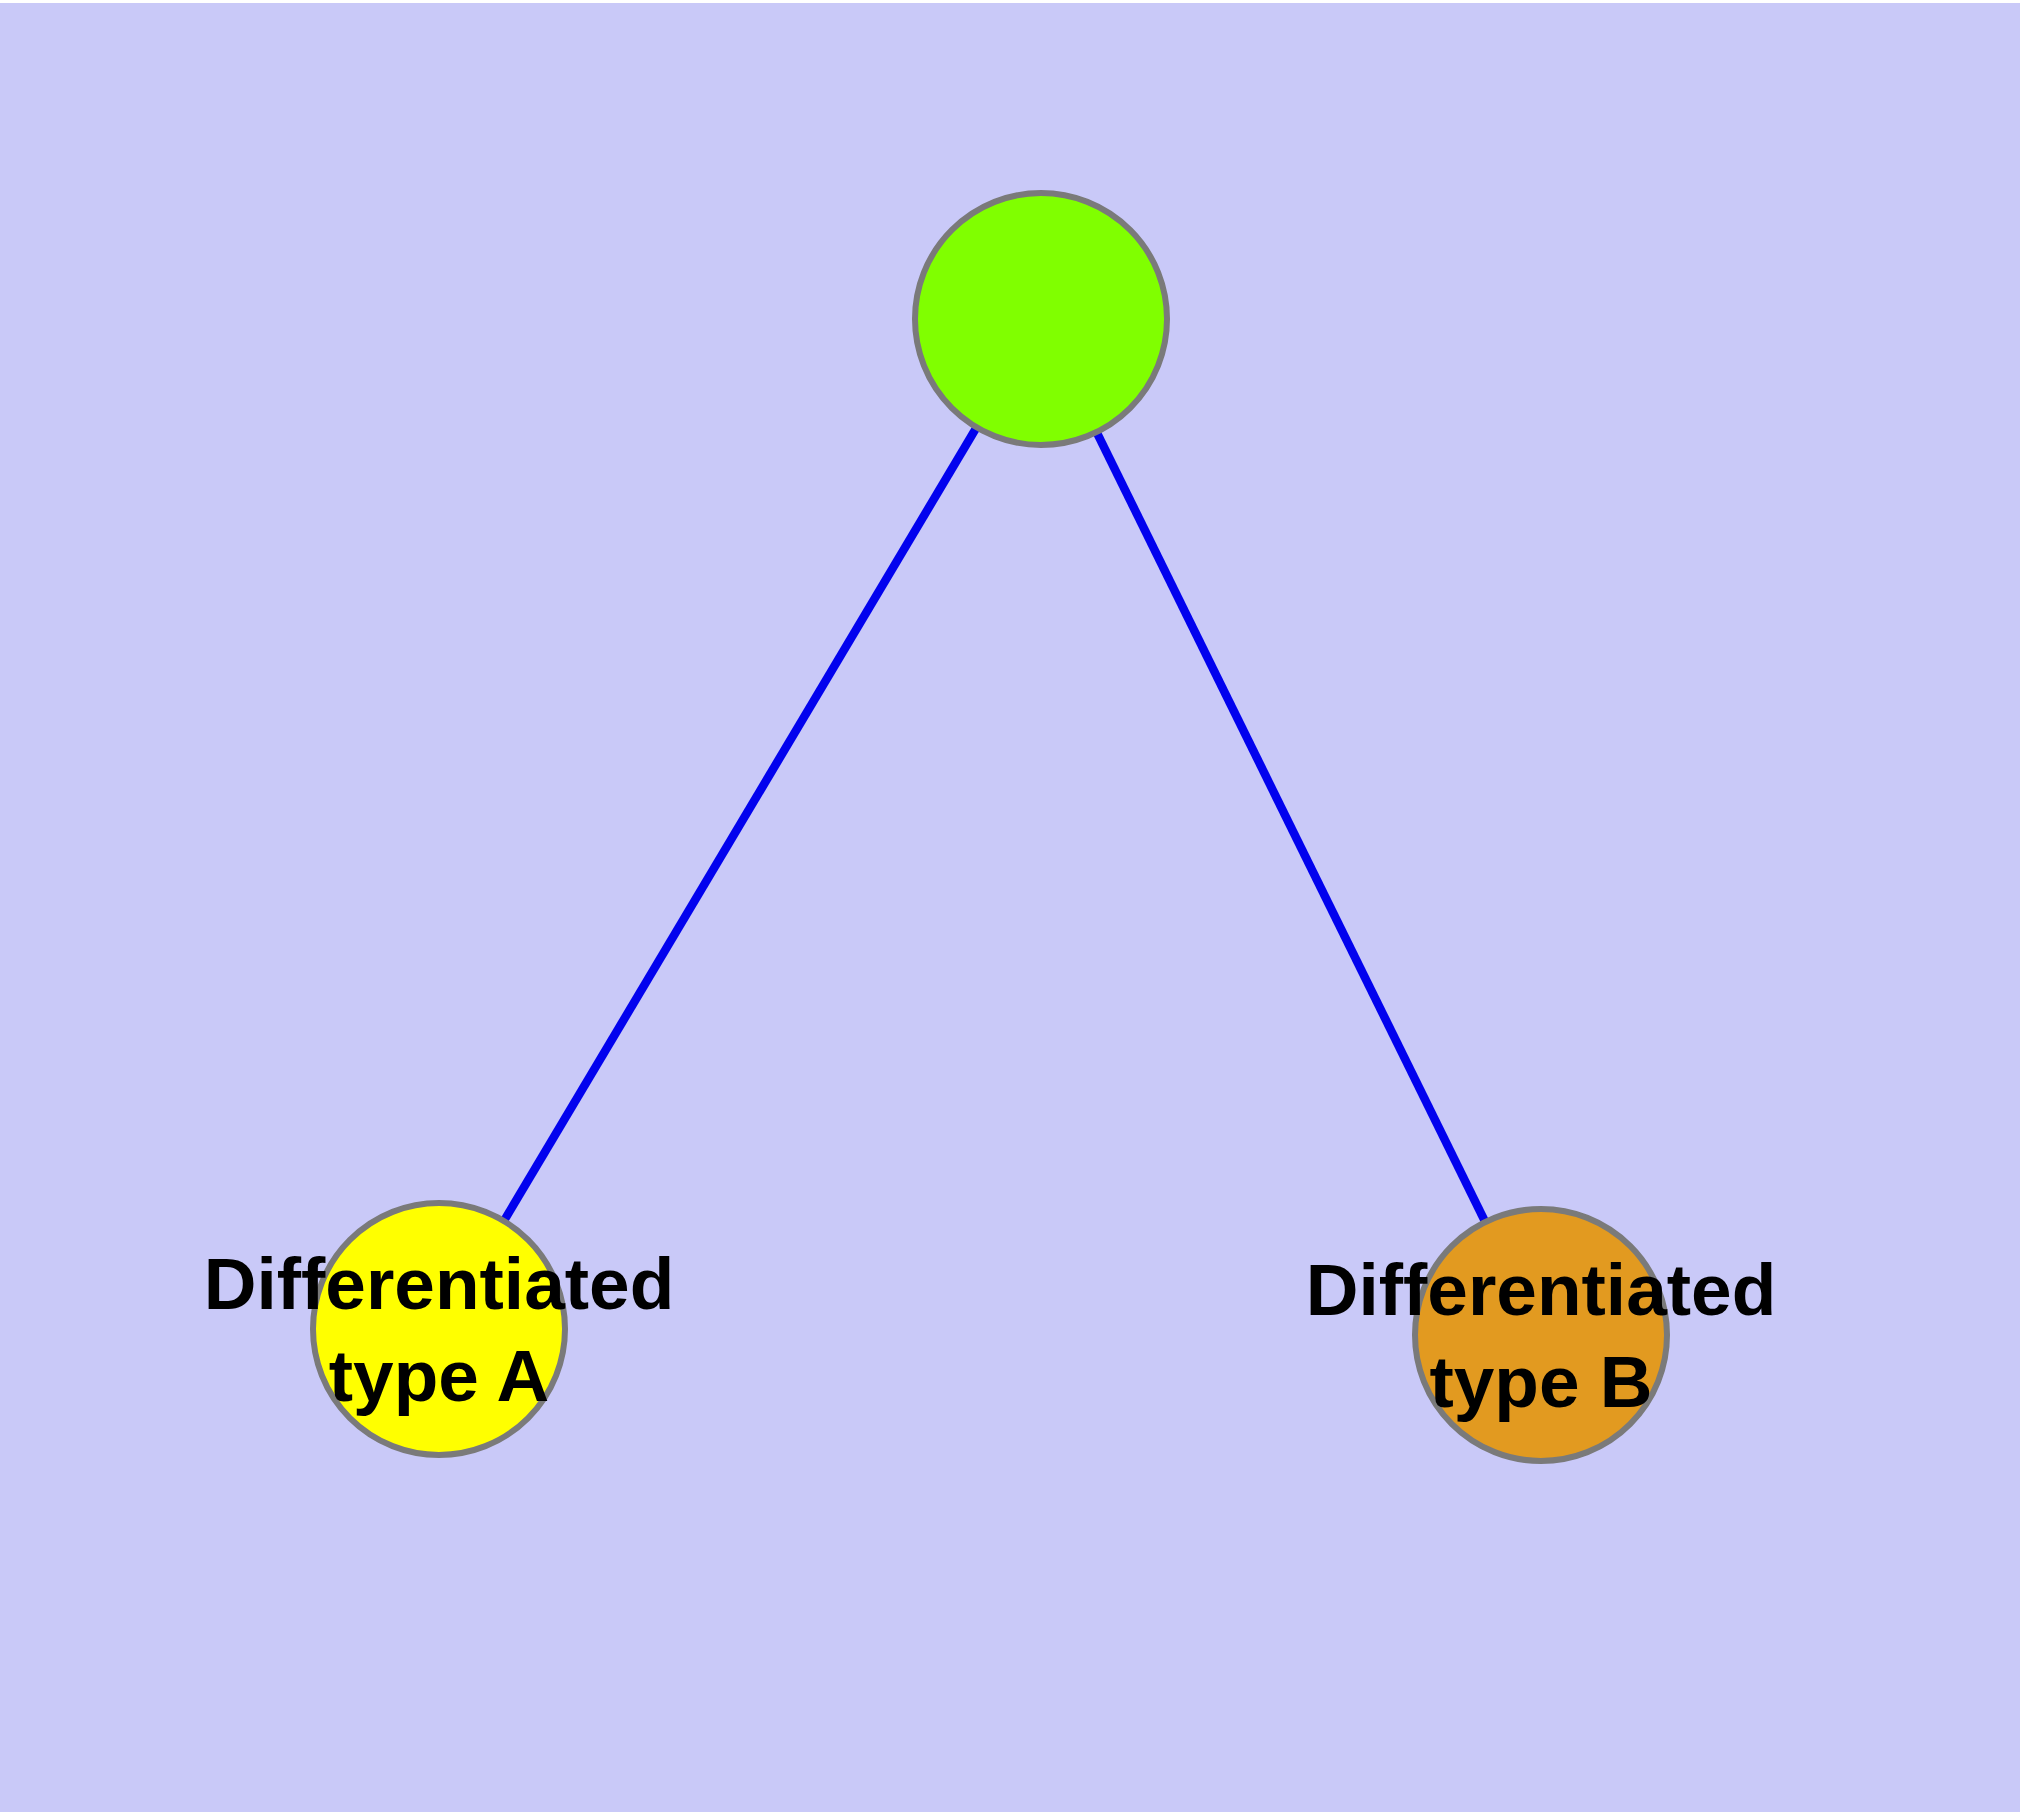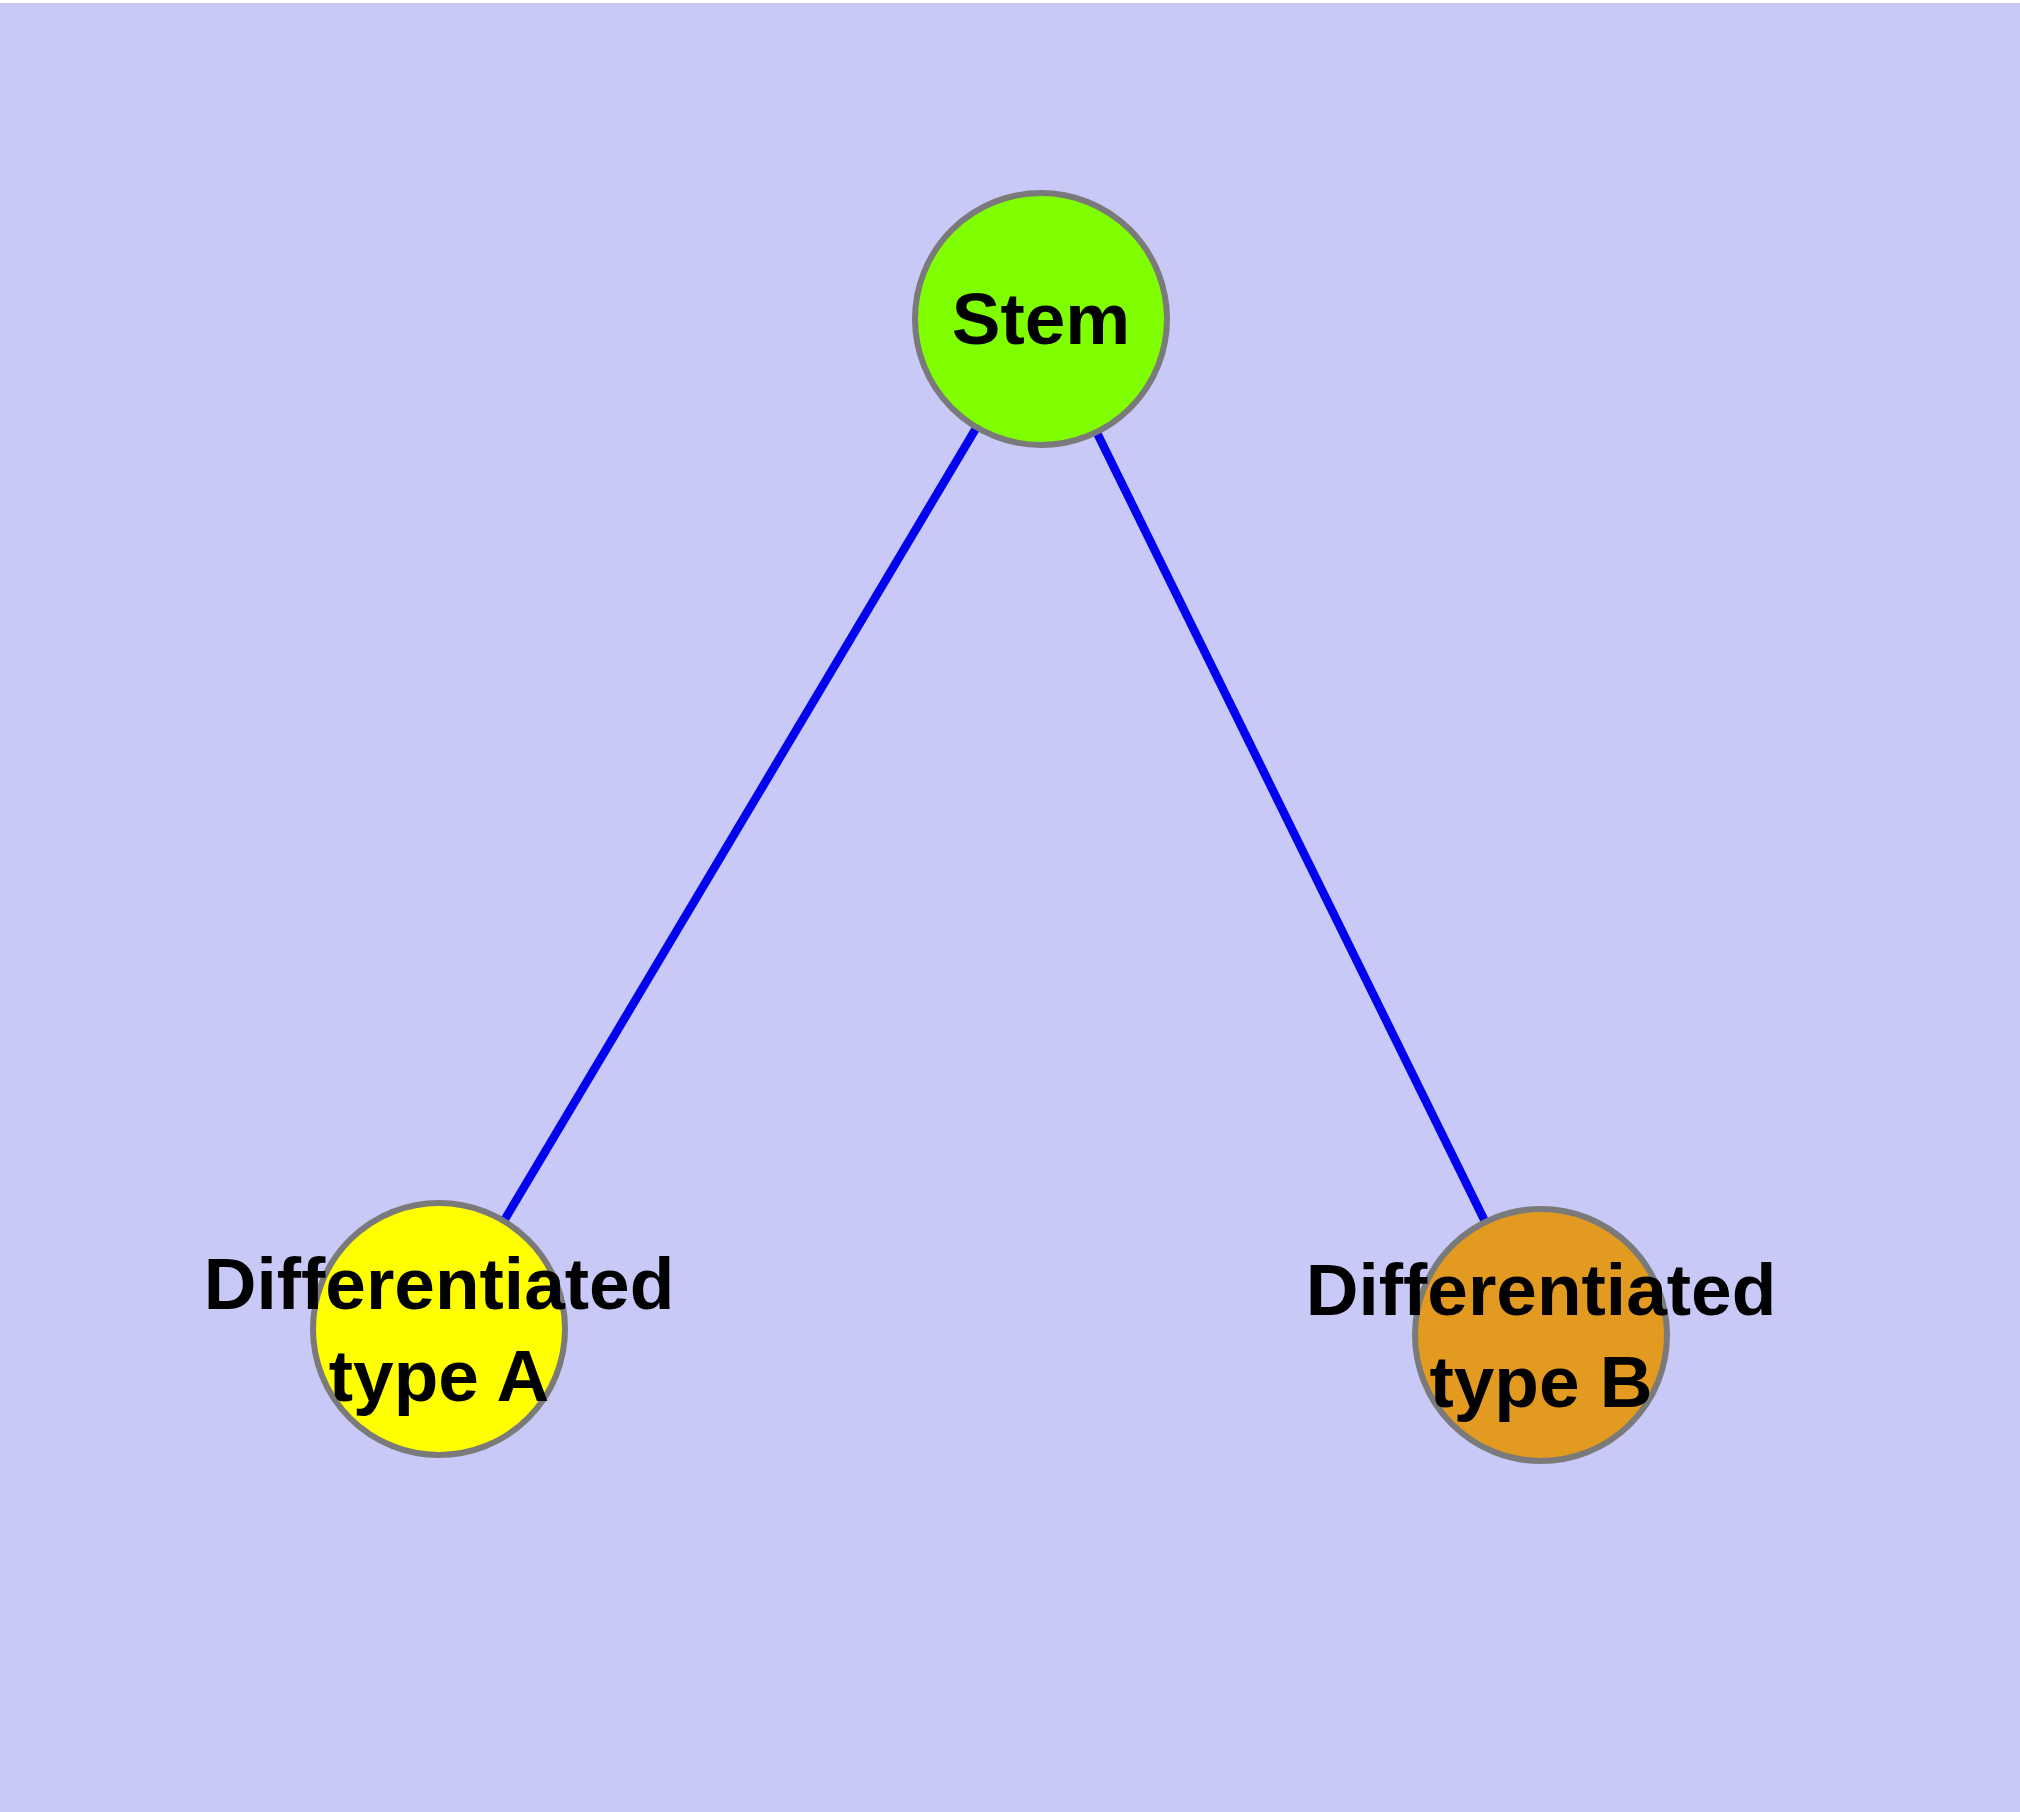--- a/index.html
+++ b/index.html
@@ -52,20 +52,19 @@
 
   <svg class="edge-layer" width="2021" height="1809" viewBox="0 0 2384 2134">
     <line x1="1228" y1="373" x2="518" y2="1565" stroke="#0202EE" stroke-width="10"></line>
     <line x1="1228" y1="373" x2="1818" y2="1572" stroke="#0202EE" stroke-width="10"></line>
   </svg>
 
   <div class="node" style="left: 1041px; top: 316px; width: 258px; height: 258px; background: rgb(128, 255, 0); border-color: rgb(122, 122, 122);"></div>
   <div class="node" style="left: 439px; top: 1326px; width: 258px; height: 258px; background: rgb(255, 255, 0); border-color: rgb(122, 122, 122);"></div>
   <div class="node" style="left: 1541px; top: 1332px; width: 258px; height: 258px; background: rgb(226, 154, 32); border-color: rgb(122, 122, 122);"></div>
 
-  <div class="node-label" style="left: 1041px; top: 316px; color: rgb(0, 0, 0);">Stem</div>
   <div class="node-label" style="left: 439px; top: 1326px; color: rgb(0, 0, 0);">Differentiated
 type A</div>
   <div class="node-label" style="left: 1541px; top: 1332px; color: rgb(0, 0, 0);">Differentiated
 type B</div>
 
 </div>
 
 
 </body></html>

